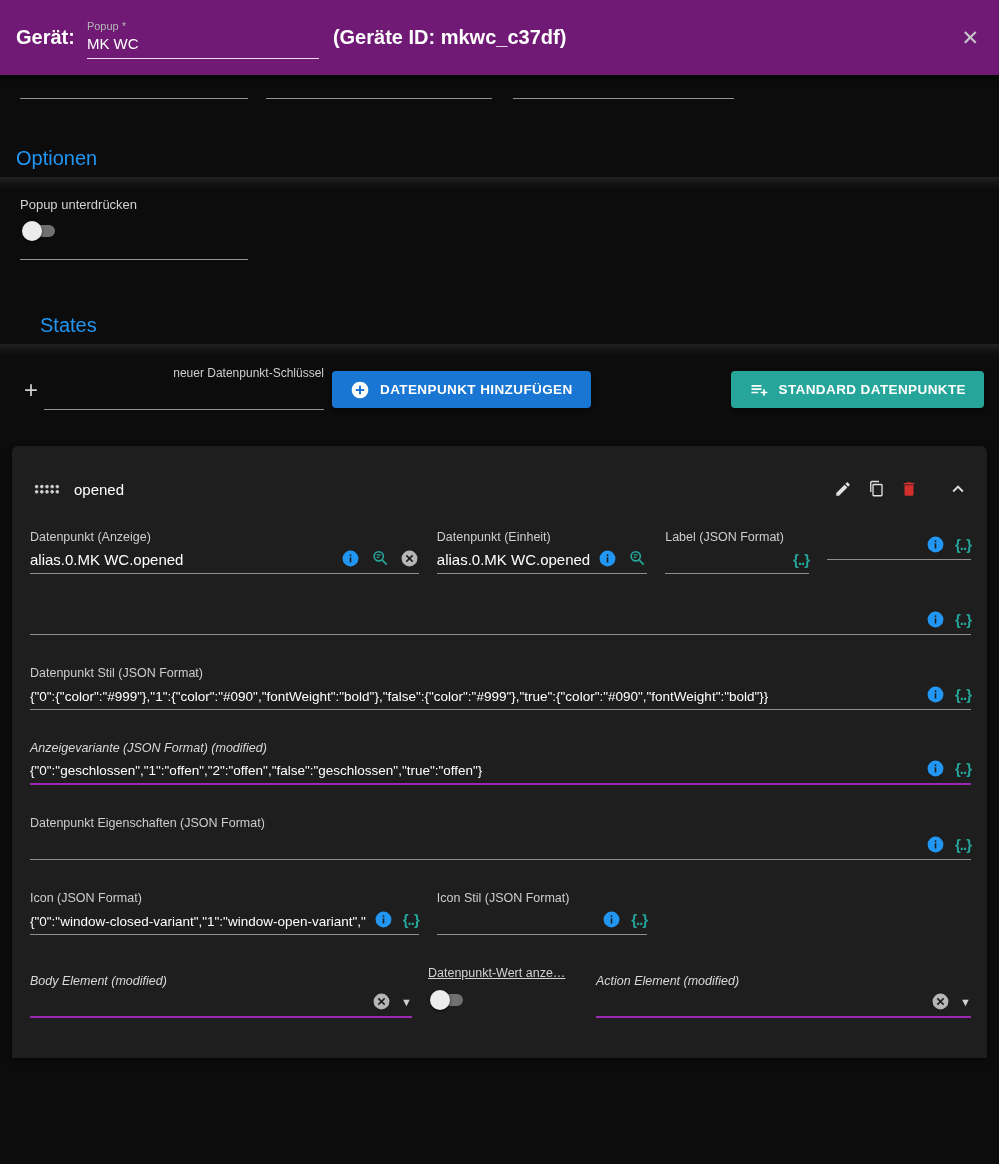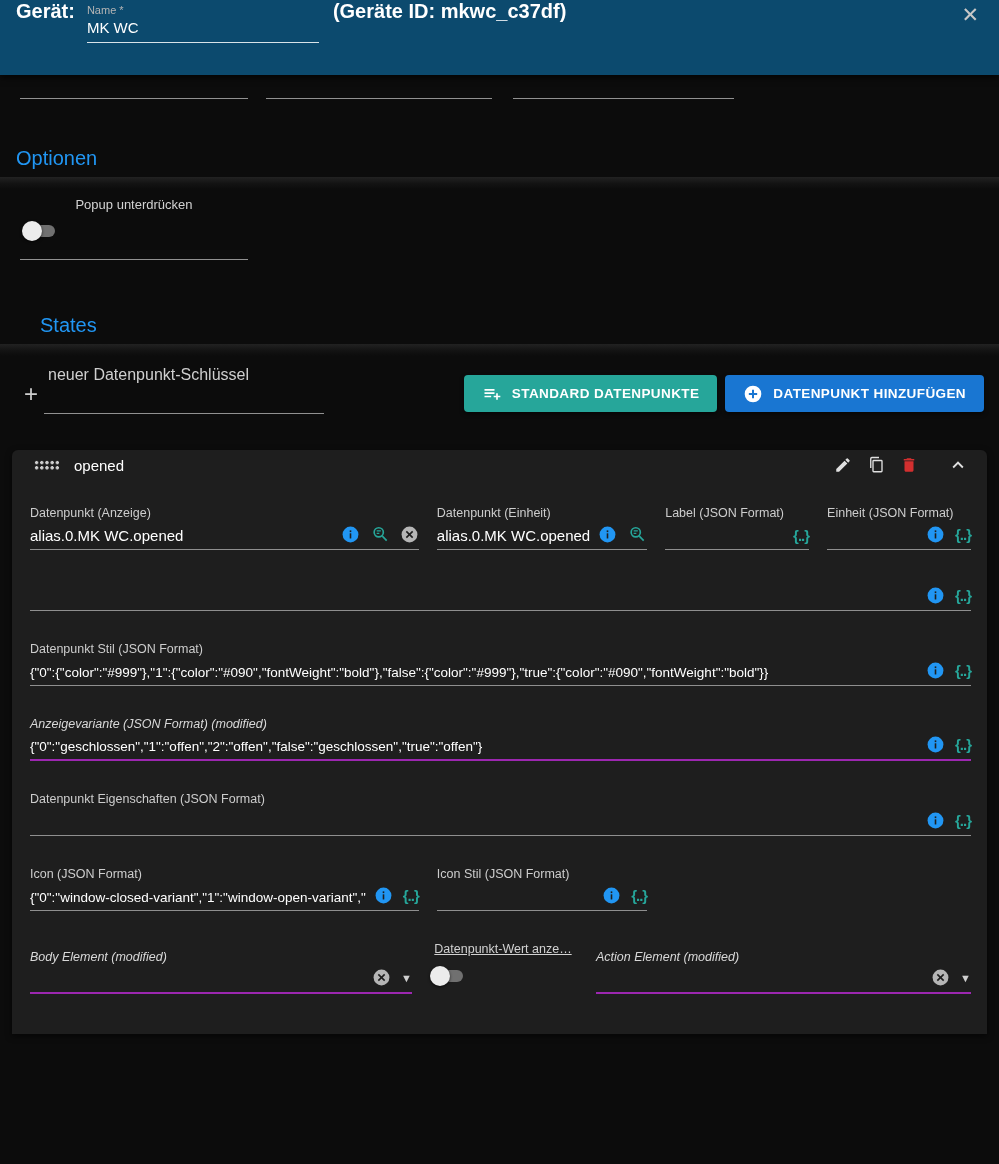--- a/index.html
+++ b/index.html
@@ -4,21 +4,21 @@
 <style>
   * { margin:0; padding:0; box-sizing:border-box; }
   html,body { width:999px; height:1164px; overflow:hidden; }
   body {
     background:#0c0c0c;
     font-family:"Liberation Sans", sans-serif;
     color:#fff;
   }
   
   .appbar {
-    height:75px; background:#0c4a6e; display:flex; align-items:flex-start;
+    height:75px; background:#701a75; display:flex; align-items:center;
     padding:0 16px; box-shadow:0 3px 6px rgba(0,0,0,.65); position:relative; z-index:5;
   }
   .appbar-title { font-size:20px; font-weight:bold; }
   .name-field { margin-left:12px; width:232px; padding-top:4px; }
   .name-field .mini-label { font-size:11px; color:#b5b5b5; }
   .name-field .val { font-size:15px; color:#fff; padding:3px 0 6px; border-bottom:1px solid rgba(255,255,255,.85); }
   .device-id { margin-left:14px; font-size:20px; font-weight:bold; }
   .close-btn { margin-left:auto; color:#c7c7c7; font-size:21px; cursor:pointer; line-height:1; padding:4px; }
   
   .content { position:relative; }
@@ -31,47 +31,47 @@
     color:#2196f3; font-size:20px; font-weight:normal; margin-left:16px;
   }
   .t-optionen { margin-top:48px; }
   .t-states { margin-top:54px;margin-left:40px; }
   .section-divider {
     height:12px; margin-top:7px; width:100%;
     background:linear-gradient(to bottom,#222 0,#131313 55%,#0c0c0c 100%);
   }
   
   .popup-block { margin:8px 0 0 20px; width:228px; border-bottom:1px solid rgba(255,255,255,.55); padding-bottom:14px; }
-  .small-label { font-size:13px; color:#d2d2d2;text-align:center; }
+  .small-label { font-size:13px; color:#d2d2d2; }
   .popup-block .switch { margin-top:9px; margin-left:2px; }
   
   .switch { position:relative; display:inline-block; width:36px; height:20px; cursor:pointer; }
   .switch .track { position:absolute; left:3px; top:4px; width:30px; height:12px; border-radius:7px; background:#707070; }
   .switch .knob { position:absolute; left:0; top:0; width:20px; height:20px; border-radius:50%; background:#ececec; box-shadow:0 1px 3px rgba(0,0,0,.7); }
   
   .states-row { display:flex; align-items:flex-end; padding:10px 15px 0 24px; }
   .plus-glyph { color:#cfcfcf; font-size:24px; font-weight:300; line-height:1; margin:0 6px 8px 0; }
   .new-key { width:280px; }
-  .new-key .mini-label { font-size:16px; color:#cfcfcf; padding-left:4px; }
+  .new-key .mini-label { font-size:12px; color:#cfcfcf; padding-left:4px;text-align:right; }
   .new-key .line { height:30px; border-bottom:1px solid rgba(255,255,255,.55); }
   .btn {
     display:flex; align-items:center; gap:10px; height:37px; padding:0 18px;
     border:none; border-radius:4px; color:#fff; font-size:13.5px; font-weight:bold;
     letter-spacing:.4px; cursor:pointer; font-family:"Liberation Sans",sans-serif;
     box-shadow:0 2px 4px rgba(0,0,0,.5);
   }
   .btn svg { display:block; }
   .btn-add { background:#1976d2; margin-left:8px; margin-bottom:2px; }
   .btn-standard { background:#26a69a; margin-left:auto; margin-bottom:2px; }
   
   .card {
     margin:36px 12px 0 12px; background:#1e1e1e; border-radius:6px 6px 0 0;
     padding-bottom:40px; box-shadow:0 2px 6px rgba(0,0,0,.6);
   }
-  .card-header { display:flex; align-items:center; padding:4px 18px 4px 22px; }
+  .card-header { display:flex; align-items:center; padding:32px 18px 4px 22px; }
   .drag-handle {
     width:26px; height:10px; margin-right:14px; cursor:grab;
     background-image:radial-gradient(circle,#cfcfcf 1.5px,transparent 1.9px);
     background-size:5.2px 5.2px;
   }
   .card-title { font-size:15px; font-weight:500; }
   .card-actions { margin-left:auto; display:flex; align-items:center; gap:15px; }
   .icon-btn { cursor:pointer; display:flex; align-items:center; }
   .chev { margin-left:14px; }
   
@@ -96,21 +96,21 @@
   .toggle-field .small-label { font-size:12.5px; white-space:nowrap; overflow:hidden; text-overflow:ellipsis; max-width:150px;text-decoration:underline; }
   .toggle-field .switch { margin-top:10px; margin-left:2px; }
   svg { flex-shrink:0; }
 </style>
 </head>
 <body>
 
 <div class="appbar">
   <span class="appbar-title">Gerät:</span>
   <div class="name-field">
-    <div class="mini-label">Name *</div>
+    <div class="mini-label">Popup *</div>
     <div class="val">MK WC</div>
   </div>
   <span class="device-id">(Geräte ID: mkwc_c37df)</span>
   <span class="close-btn">✕</span>
 </div>
 
 <div class="content">
 
   <div class="cutoff-row">
     <div class="cutoff-field cf1"></div>
@@ -131,36 +131,36 @@
 
   <div class="section-title t-states">States</div>
   <div class="section-divider"></div>
 
   <div class="states-row">
     <span class="plus-glyph">+</span>
     <div class="new-key">
       <div class="mini-label">neuer Datenpunkt-Schlüssel</div>
       <div class="line"></div>
     </div>
-    <button class="btn btn-standard">
-      <span>
-        <svg width="20" height="20" viewBox="0 0 24 24" fill="#fff">
-            <path d="M3 6h12v2H3zM3 10h12v2H3zM3 14h8v2H3zM17 11h2v3h3v2h-3v3h-2v-3h-3v-2h3z"></path>
-          </svg>
-      </span>
-      <span>STANDARD DATENPUNKTE</span>
-    </button>
     <button class="btn btn-add">
       <span>
         <svg width="20" height="20" viewBox="0 0 24 24">
             <circle cx="12" cy="12" r="10" fill="#fff"></circle>
             <path d="M12 7v10M7 12h10" stroke="#1976d2" stroke-width="2.4"></path>
           </svg>
       </span>
       <span>DATENPUNKT HINZUFÜGEN</span>
+    </button>
+    <button class="btn btn-standard">
+      <span>
+        <svg width="20" height="20" viewBox="0 0 24 24" fill="#fff">
+            <path d="M3 6h12v2H3zM3 10h12v2H3zM3 14h8v2H3zM17 11h2v3h3v2h-3v3h-2v-3h-3v-2h3z"></path>
+          </svg>
+      </span>
+      <span>STANDARD DATENPUNKTE</span>
     </button>
   </div>
 
   <div class="card">
     <div class="card-header">
       <span class="drag-handle"></span>
       <span class="card-title">opened</span>
       <span class="card-actions">
         <span class="icon-btn">
           <svg width="18" height="18" viewBox="0 0 24 24" fill="#e0e0e0">
@@ -244,21 +244,20 @@
         <div class="field-label">Label (JSON Format)</div>
         <div class="field-row">
           <span class="field-value"></span>
           <span class="ic-row">
             <span class="json-braces">{..}</span>
           </span>
         </div>
       </div>
 
       <div class="field">
-        <div class="field-label">Einheit (JSON Format)</div>
         <div class="field-row">
           <span class="field-value"></span>
           <span class="ic-row">
             <span class="icon-btn">
               <svg width="19" height="19" viewBox="0 0 24 24">
                   <circle cx="12" cy="12" r="10" fill="#2196f3"></circle>
                   <rect x="11" y="10.5" width="2" height="6.5" fill="#1e1e1e"></rect>
                   <rect x="11" y="6.8" width="2" height="2.2" fill="#1e1e1e"></rect>
                 </svg>
             </span>

